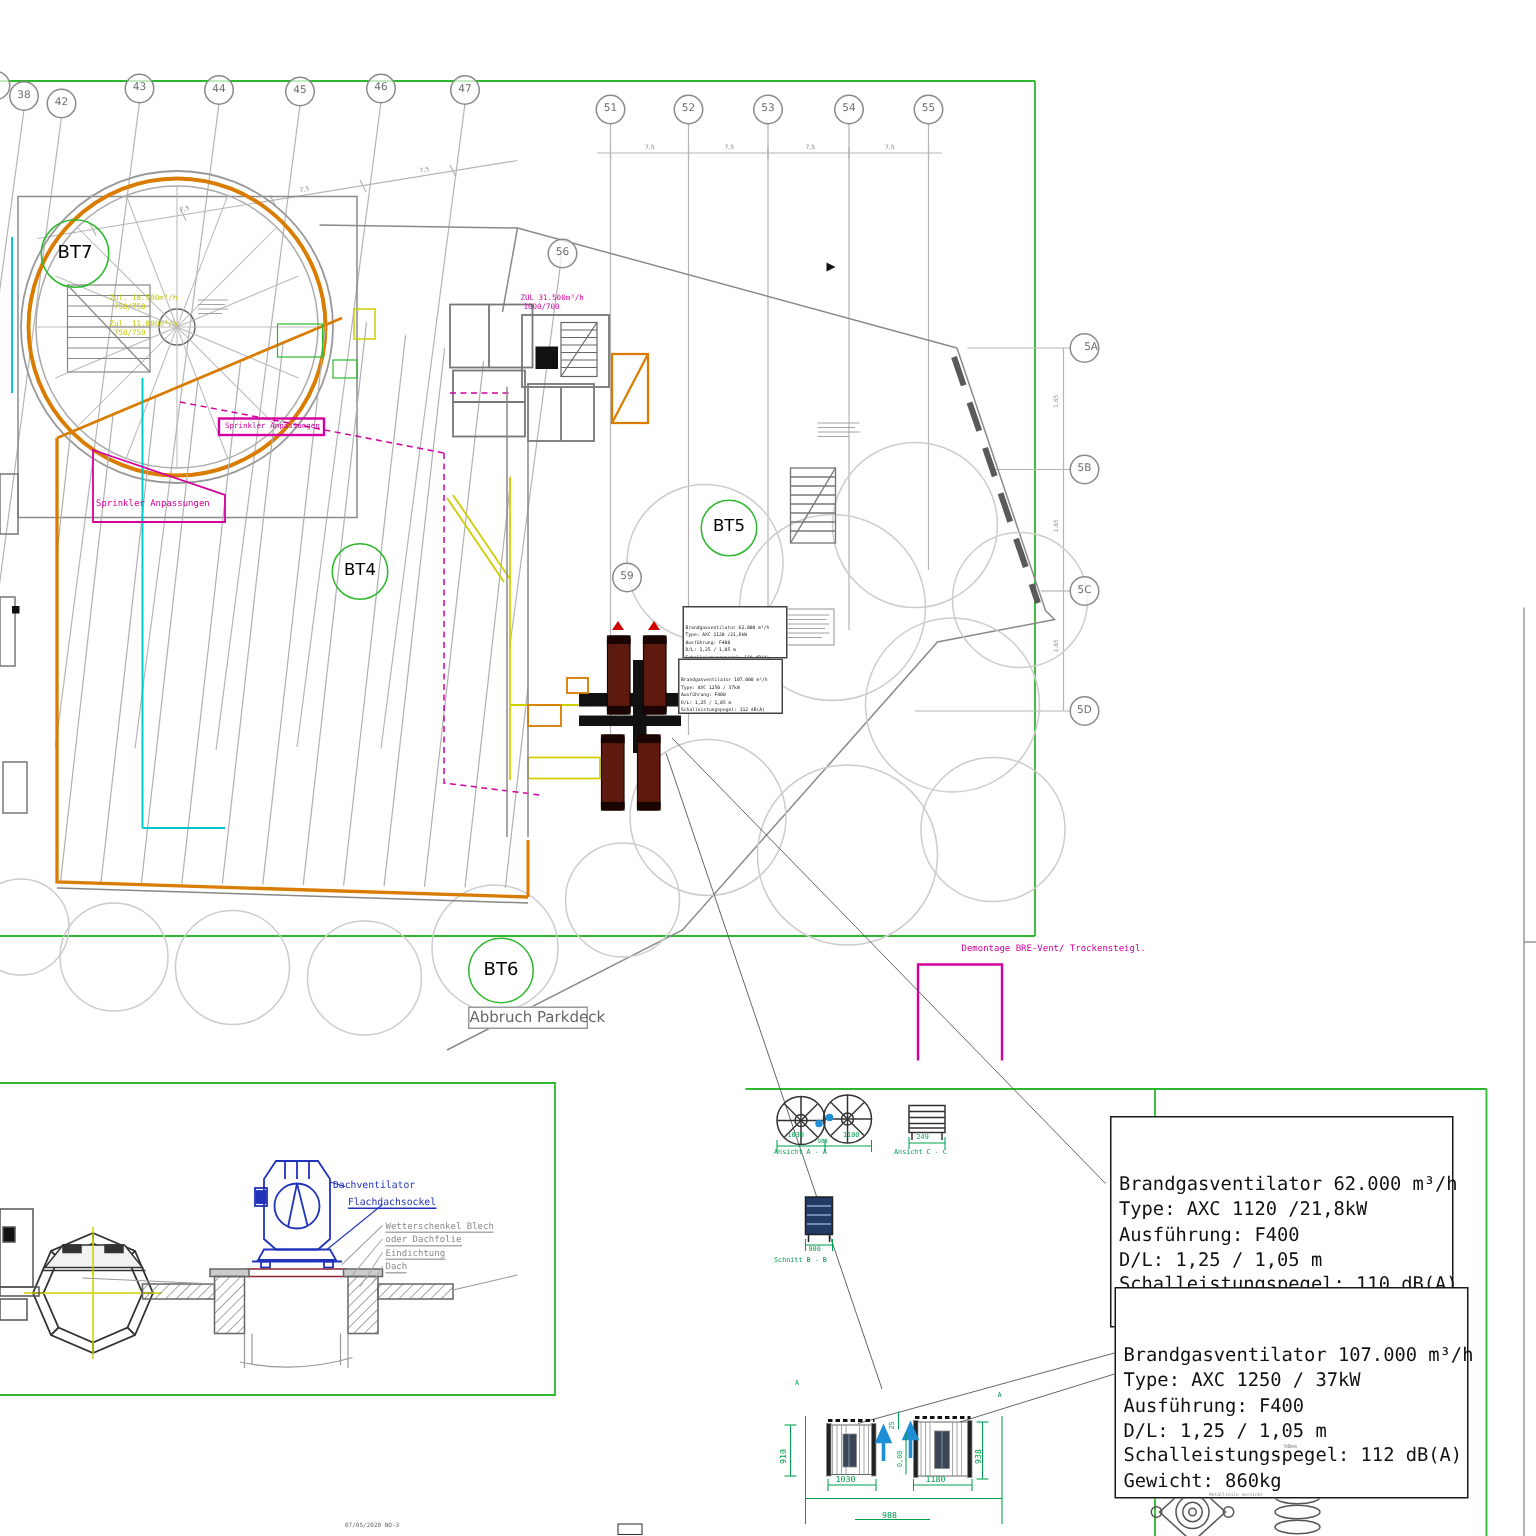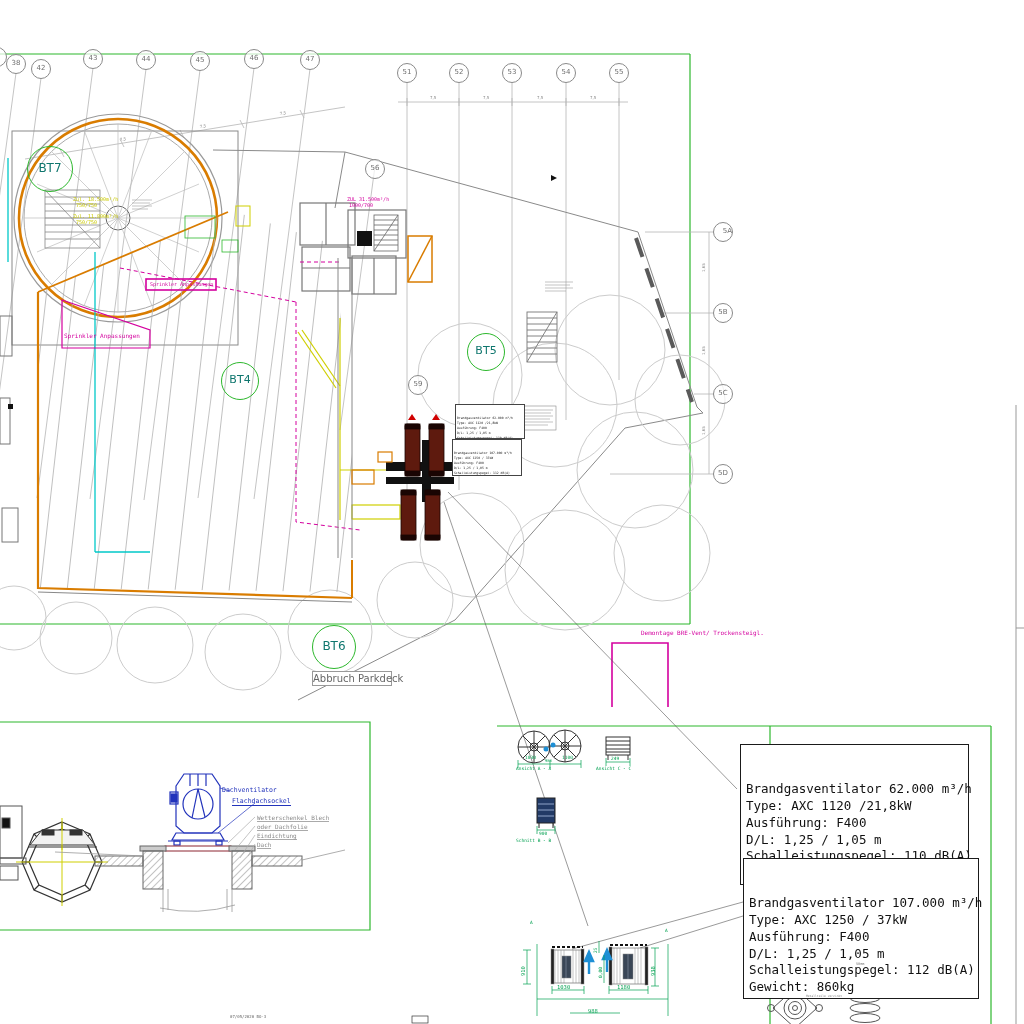--- a/index.html
+++ b/index.html
@@ -2,21 +2,21 @@
 <html><head>
 <meta charset="utf-8">
 <style>
   html,body{margin:0;padding:0;background:#fff;width:1024px;height:1024px;overflow:hidden;}
   #sheet{position:relative;width:948px;height:1024px;background:#fff;font-family:"DejaVu Sans Mono",monospace;}
   svg{position:absolute;left:0;top:0;}
   .ov{position:absolute;white-space:pre;}
   .bubble{width:18px;height:18px;border:1px solid #8a8a8a;border-radius:50%;color:#6f6f6f;
     font-size:7px;line-height:17px;text-align:center;transform:translate(-50%,-50%);
     background:rgba(255,255,255,.7);font-family:"DejaVu Sans",sans-serif;}
-  .btc{border:1.4px solid #2db82d;border-radius:50%;color:#0f766e;text-align:center;
+  .btc{border:1.4px solid #2db82d;border-radius:50%;color:#000000;text-align:center;
     transform:translate(-50%,-50%);font-family:"DejaVu Sans",sans-serif;background:transparent;}
   .spec{border:1px solid #1a1a1a;background:#fff;color:#111;font-size:12.5px;line-height:16.9px;
     padding:2px 5px;letter-spacing:0px;}
   .callout{border:.5px solid #444;background:#fff;color:#222;font-size:3.1px;line-height:4.95px;
     padding:1px 1px;overflow:hidden;}
   .mag{color:#d4009e;font-size:6px;}
   .yel{color:#c9c900;font-size:5px;}
   .grn{color:#00a050;font-size:4.5px;}
   .dimg{color:#00a050;font-size:5.5px;}
   .blu{color:#2233bb;font-size:6.5px;}

